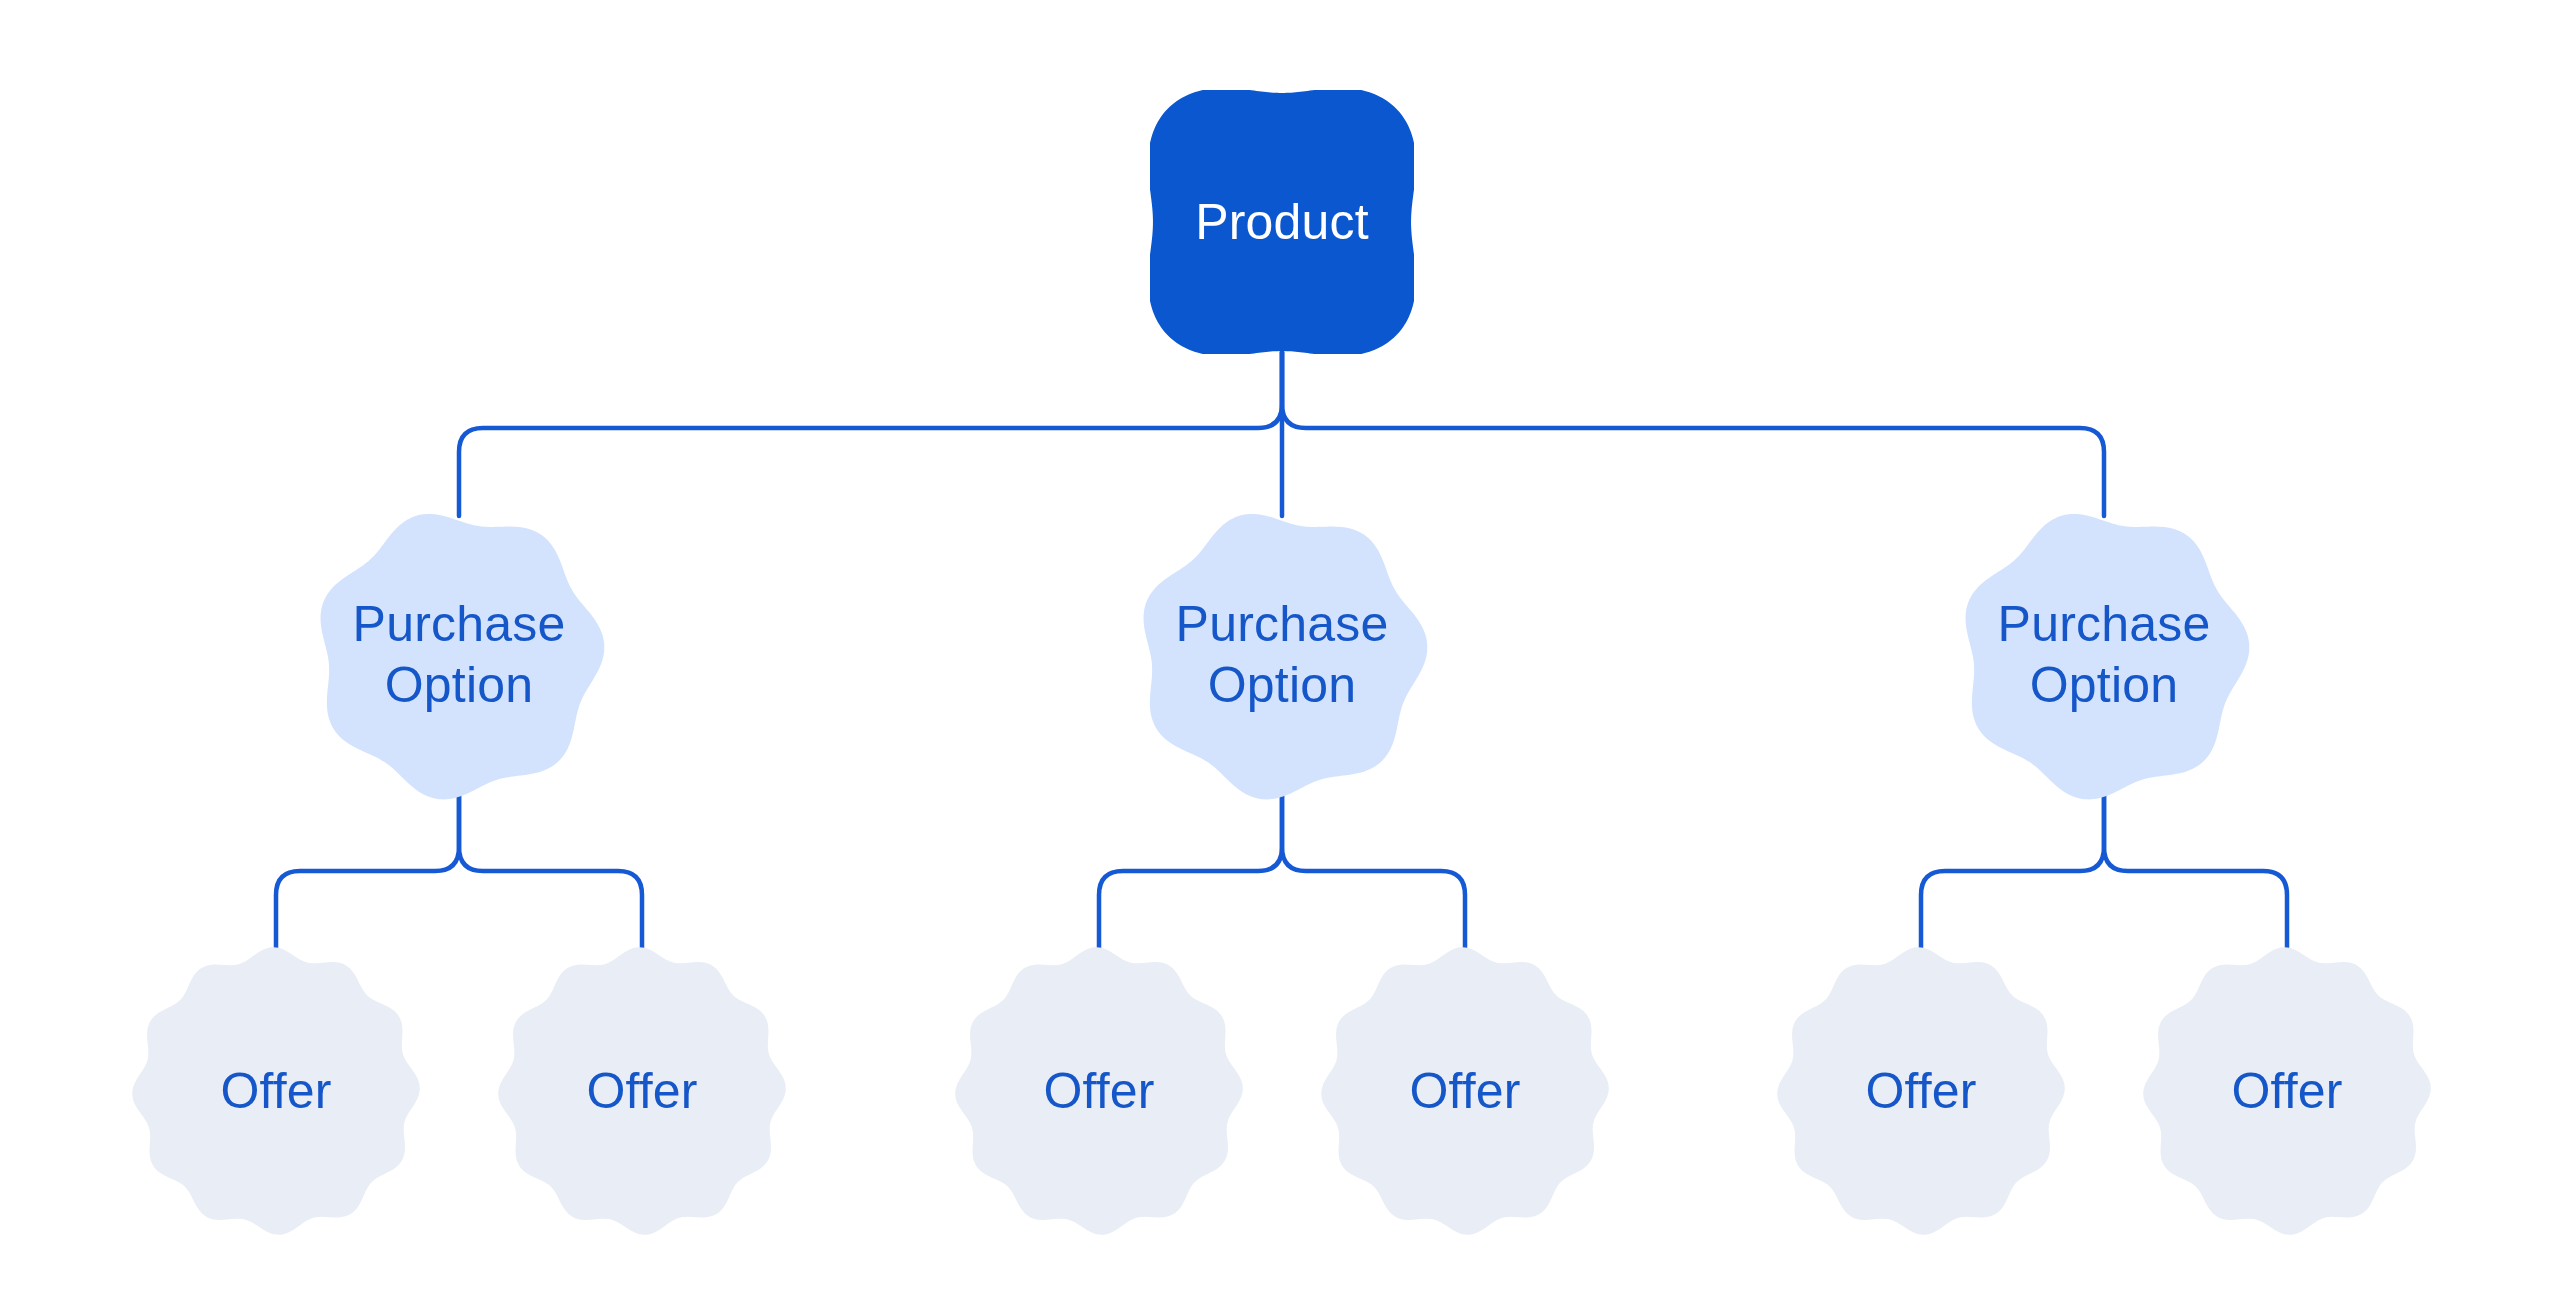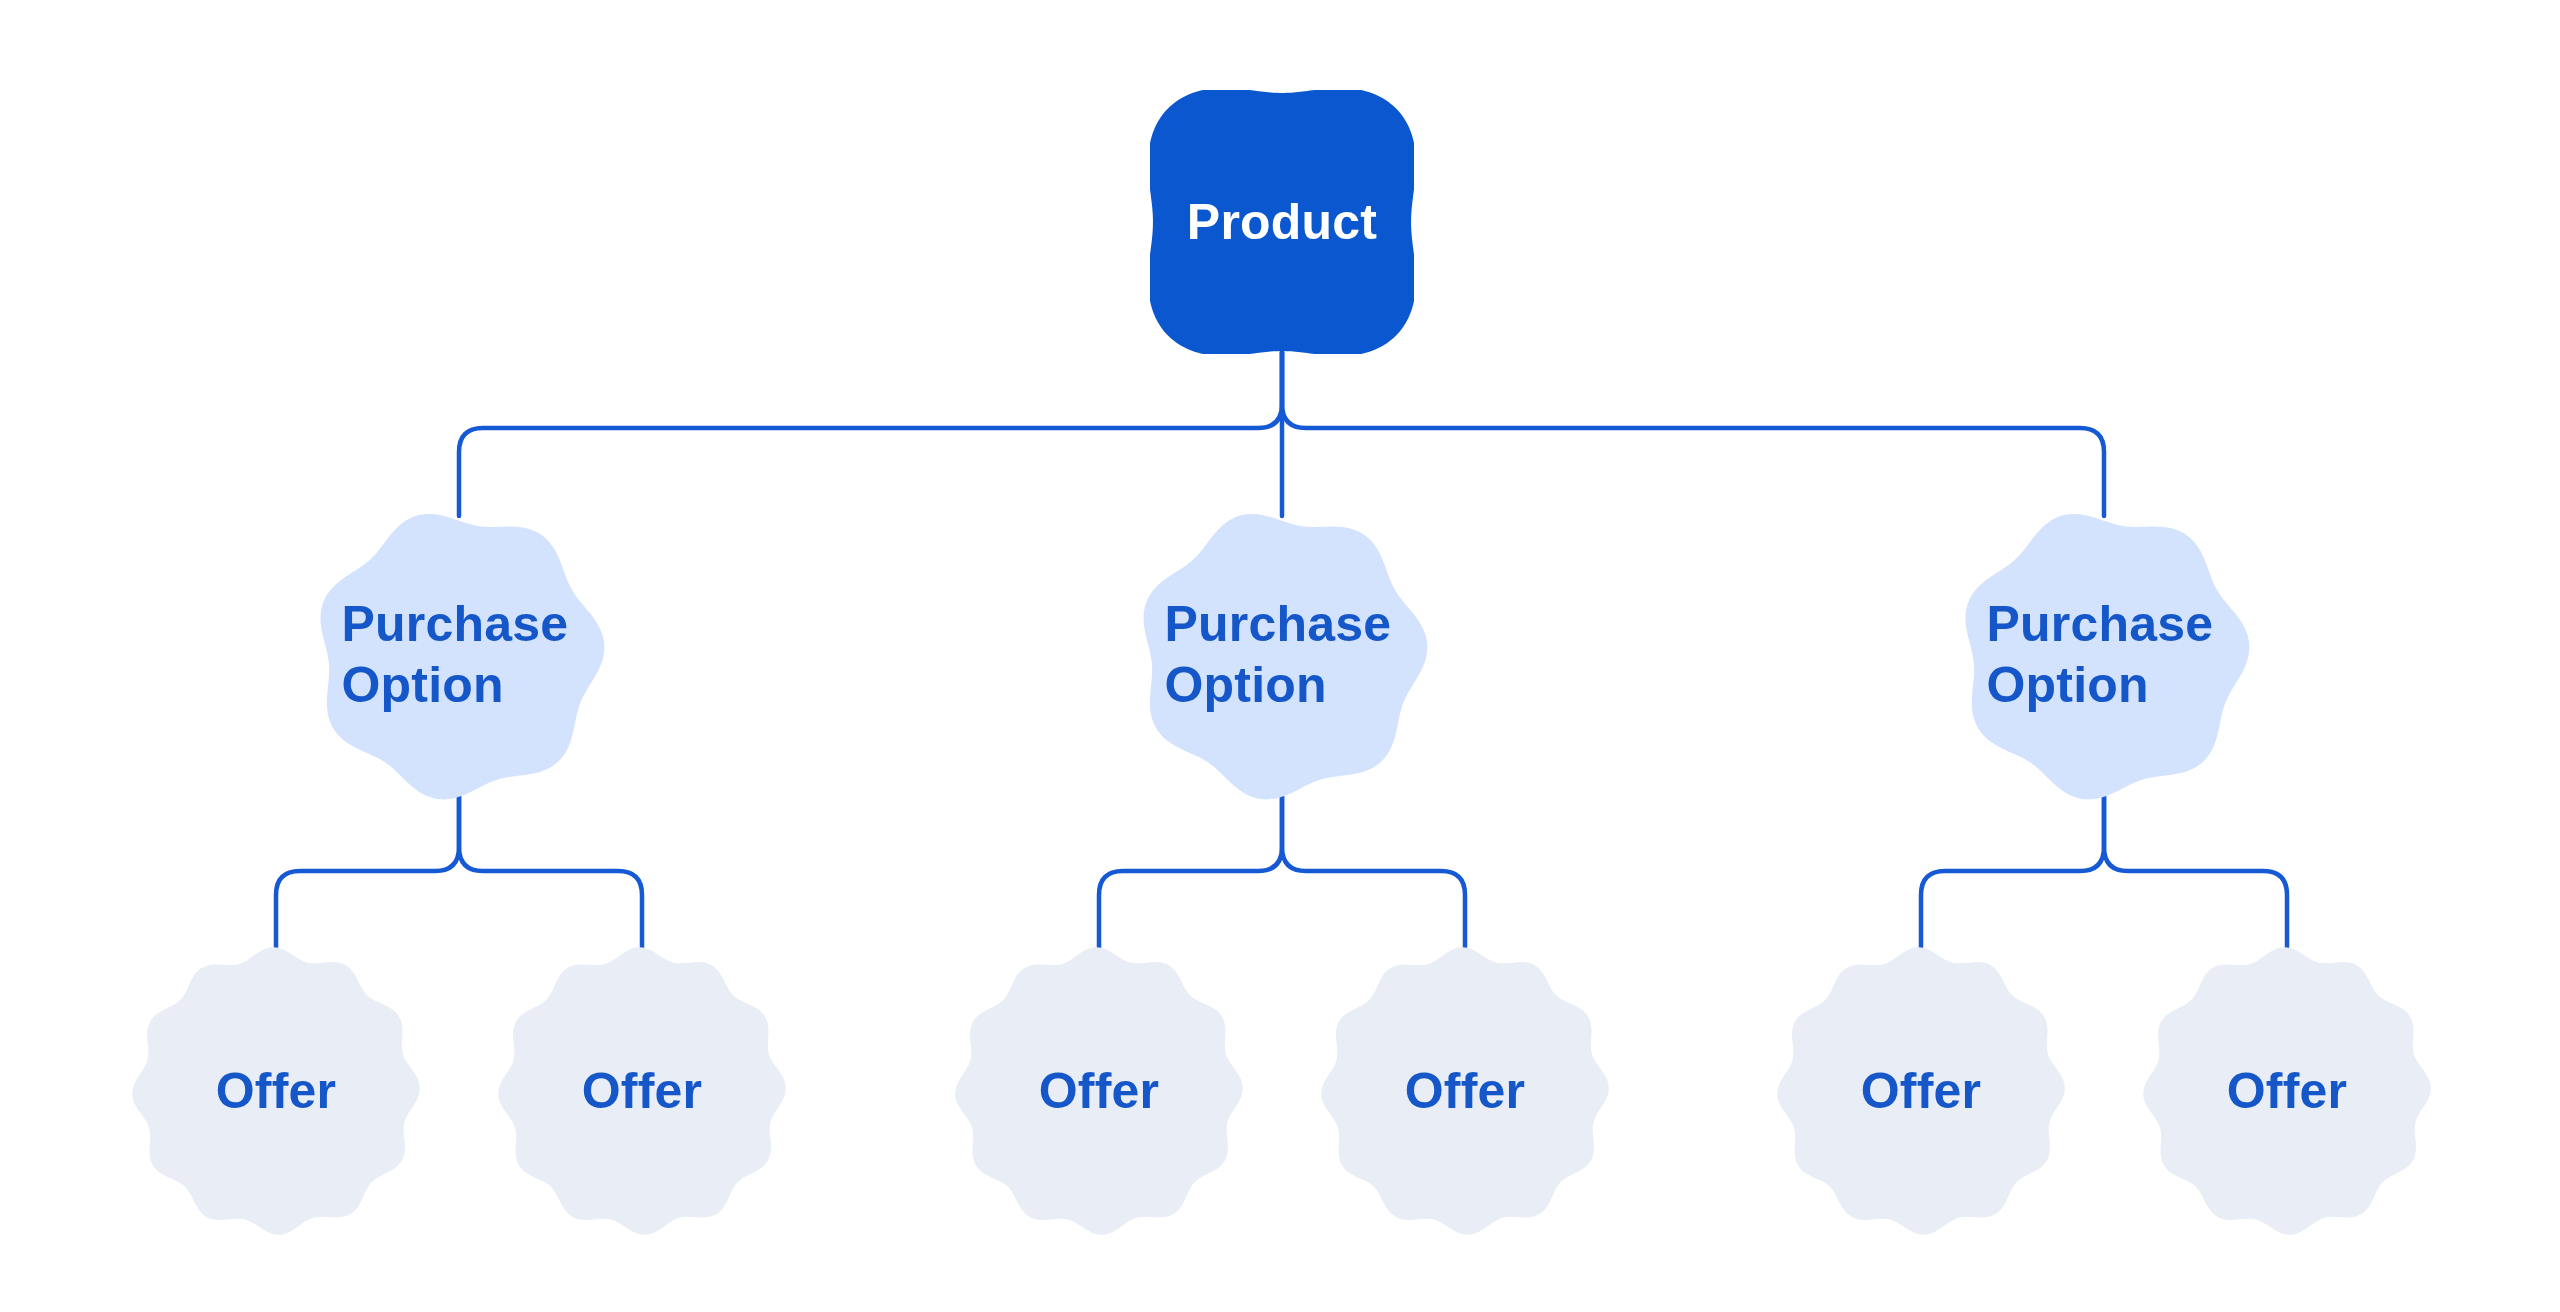--- a/index.html
+++ b/index.html
@@ -37,23 +37,24 @@
   .node svg.blob {
     position: absolute;
     left: 0;
     top: 0;
     width: 100%;
     height: 100%;
   }
   .node .label {
     position: relative;
     z-index: 2;
+    text-align: center;
     font-size: 50px;
     line-height: 61px;
-    font-weight: 700;
+    font-weight: 400;
     letter-spacing: 0.2px;
     color: var(--label-text, #1557c8);
     max-width: 235px;
   }
   .node.product .label { color: var(--product-text, #ffffff); }
   .node.product path   { fill: var(--product-fill, #0b57d0); }
   .node.option path    { fill: var(--option-fill, #d3e3fd); }
   .node.offer path     { fill: var(--offer-fill, #e9edf5); }
 </style>
 </head>

